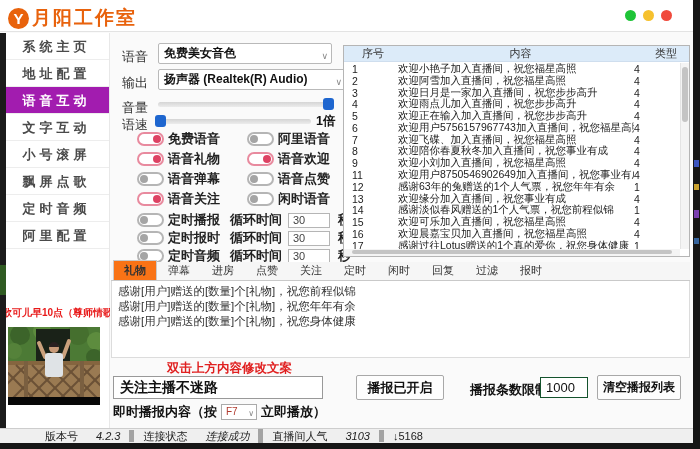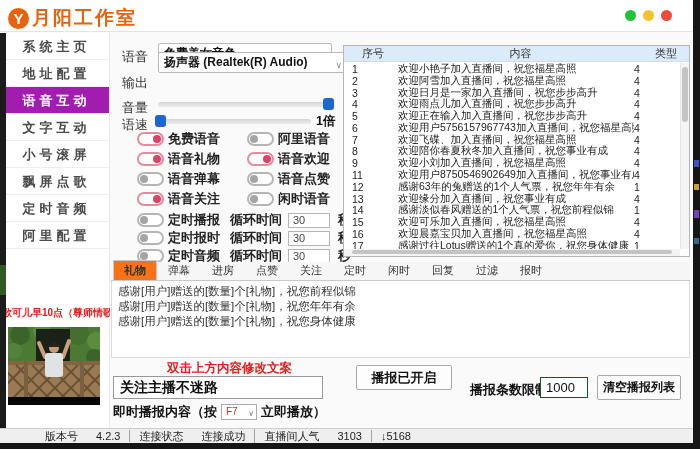--- a/index.html
+++ b/index.html
@@ -79,36 +79,36 @@
   #editor { position:absolute; left:111px; top:281px; right:3px; height:77px; background:#fff;
     border:1px solid #dcdcdc; border-top:none; padding:3px 6px; }
   .ed-line { font-size:11.5px; color:#333; line-height:15px; white-space:nowrap; overflow:hidden; }
   .hint { position:absolute; left:167px; top:360px; font-size:12.5px; font-weight:bold; color:#e02020; }
 
   
   .bc-input { position:absolute; left:113px; top:376px; width:210px; height:23px; border:1px solid #999;
     font-size:14px; font-weight:bold; color:#111; padding:0 6px; font-family:inherit; }
   .btn { position:absolute; height:25px; background:#fdfdfd; border:1px solid #a8a8a8; border-radius:2px;
     font-size:13px; font-weight:bold; color:#111; text-align:center; line-height:23px; cursor:pointer; }
-  #btn-broadcast { left:356px; top:365px; width:96px; }
+  #btn-broadcast { left:356px; top:375px; width:88px; }
   .limit-label { position:absolute; left:470px; top:381px; font-size:13px; font-weight:bold; color:#111; }
   .limit-input { position:absolute; left:540px; top:377px; width:48px; height:21px; border:1px solid #14532d;
     font-size:13px; font-weight:normal; color:#111; padding:0 5px; font-family:inherit; }
   #btn-clear { left:597px; top:375px; width:84px; font-size:12px; }
   .instant { position:absolute; left:113px; top:403px; display:flex; align-items:center; gap:4px; }
   .instant .txt { font-size:13px; font-weight:bold; color:#111; }
   .combo { position:relative; width:36px; height:16px; border:1px solid #aaa; background:#fff;
     font-size:10px; color:#b03a2e; line-height:14px; padding-left:4px; }
   .combo .chev { position:absolute; right:2px; top:2px; font-size:8px; color:#888; }
 
   
   .statusbar { position:absolute; left:0; right:0; bottom:0; height:15px; background:#efefef;
     border-top:1px solid #cdcdcd; display:flex; align-items:center; font-size:11px; color:#222; padding-left:36px; }
   .sb-cell { padding:0 9px; white-space:nowrap; }
-  .sb-cell.sep { border-right:1px solid #a3a3a3; }
+  .sb-cell.sep { border-right:5px solid #a3a3a3;font-style:italic; }
 </style>
 </head>
 <body>
 
 <div class="desktop">
 
   <div class="px" style="left:694px;top:160px;width:5px;height:7px;background:#3c55c0;"></div>
   <div class="px" style="left:694px;top:184px;width:5px;height:6px;background:#c9a12e;"></div>
   <div class="px" style="left:694px;top:210px;width:5px;height:8px;background:#7a3fb0;"></div>
   <div class="px" style="left:694px;top:238px;width:5px;height:6px;background:#35639c;"></div>
@@ -179,21 +179,21 @@
     </div>
     <div class="edge-left"></div>
     <div class="edge-green"></div>
 
     <span class="flabel" style="left:122px;top:48px;">语音</span>
     <div class="select" style="left:158px;top:43px;width:174px;">
       <span>免费美女音色</span>
       <span class="chev">∨</span>
     </div>
     <span class="flabel" style="left:122px;top:74px;">输出</span>
-    <div class="select" style="left:158px;top:52px;width:188px;">
+    <div class="select" style="left:158px;top:69px;width:188px;">
       <span>扬声器 (Realtek(R) Audio)</span>
       <span class="chev">∨</span>
     </div>
     <span class="flabel" style="left:122px;top:99px;">音量</span>
     <div class="slider" style="left:158px;top:102px;width:174px;">
       <span class="thumb" id="vol-thumb" style="left: 98%;"></span>
     </div>
     <span class="flabel" style="left:122px;top:116px;">语速</span>
     <div class="slider" style="left:158px;top:119px;width:153px;">
       <span class="thumb" id="spd-thumb" style="left: 2%;"></span>

